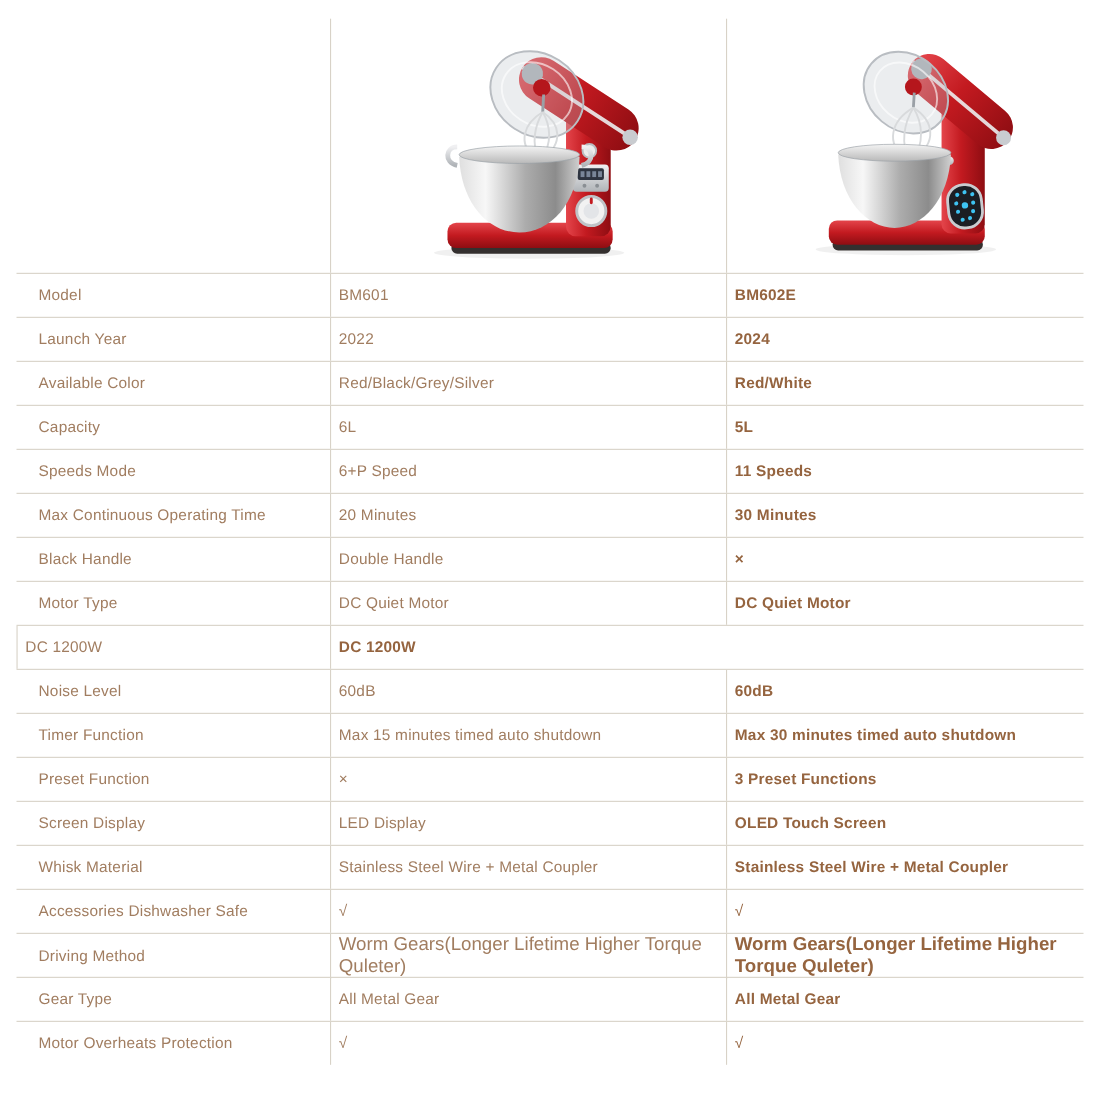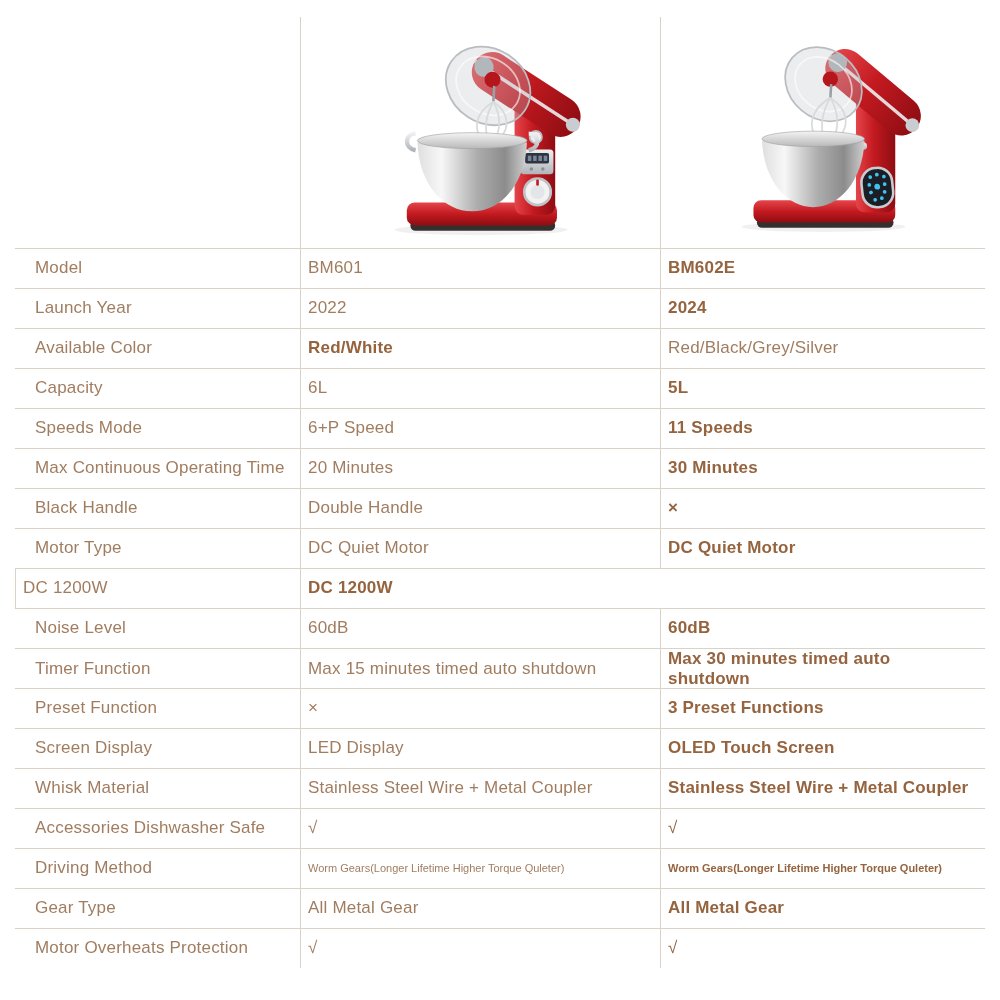--- a/index.html
+++ b/index.html
@@ -32,29 +32,29 @@
   
   .row{
     display:grid;
     grid-template-columns:285px 360px 325px;
     height:40px;
     border-top:1px solid var(--border);
     align-items:stretch;
   }
   .cell{
     display:flex;align-items:center;
-    font-size:17px;
+    font-size:14px;
     letter-spacing:.2px;
     line-height:1.2;
   }
   .cell.label{padding-left:20px;padding-right:10px;}
   .cell.val{border-left:1px solid var(--border);padding-left:7px;padding-right:10px;}
   .cell.v2{font-weight:bold;color:var(--text-bold);}
   .cell.v2.thin{font-weight:normal;}
-  .row.small .cell.val{font-size:11px;letter-spacing:0;}
+  .row.small .cell.val{font-size:17px;letter-spacing:0;}
   svg{display:block;}
 </style>
 </head>
 <body>
 
 <div class="comparison">
 
   <div class="header-row">
     <div class="header-cell"></div>
 
@@ -221,22 +221,22 @@
         <div class="cell val v1">BM601</div>
         <div class="cell val v2">BM602E</div>
       </div>
       <div class="row">
         <div class="cell label">Launch Year</div>
         <div class="cell val v1">2022</div>
         <div class="cell val v2">2024</div>
       </div>
       <div class="row">
         <div class="cell label">Available Color</div>
+        <div class="cell val v1">Red/Black/Grey/Silver</div>
         <div class="cell val v2">Red/White</div>
-        <div class="cell val v1">Red/Black/Grey/Silver</div>
       </div>
       <div class="row">
         <div class="cell label">Capacity</div>
         <div class="cell val v1">6L</div>
         <div class="cell val v2">5L</div>
       </div>
       <div class="row">
         <div class="cell label">Speeds Mode</div>
         <div class="cell val v1">6+P Speed</div>
         <div class="cell val v2">11 Speeds</div>

